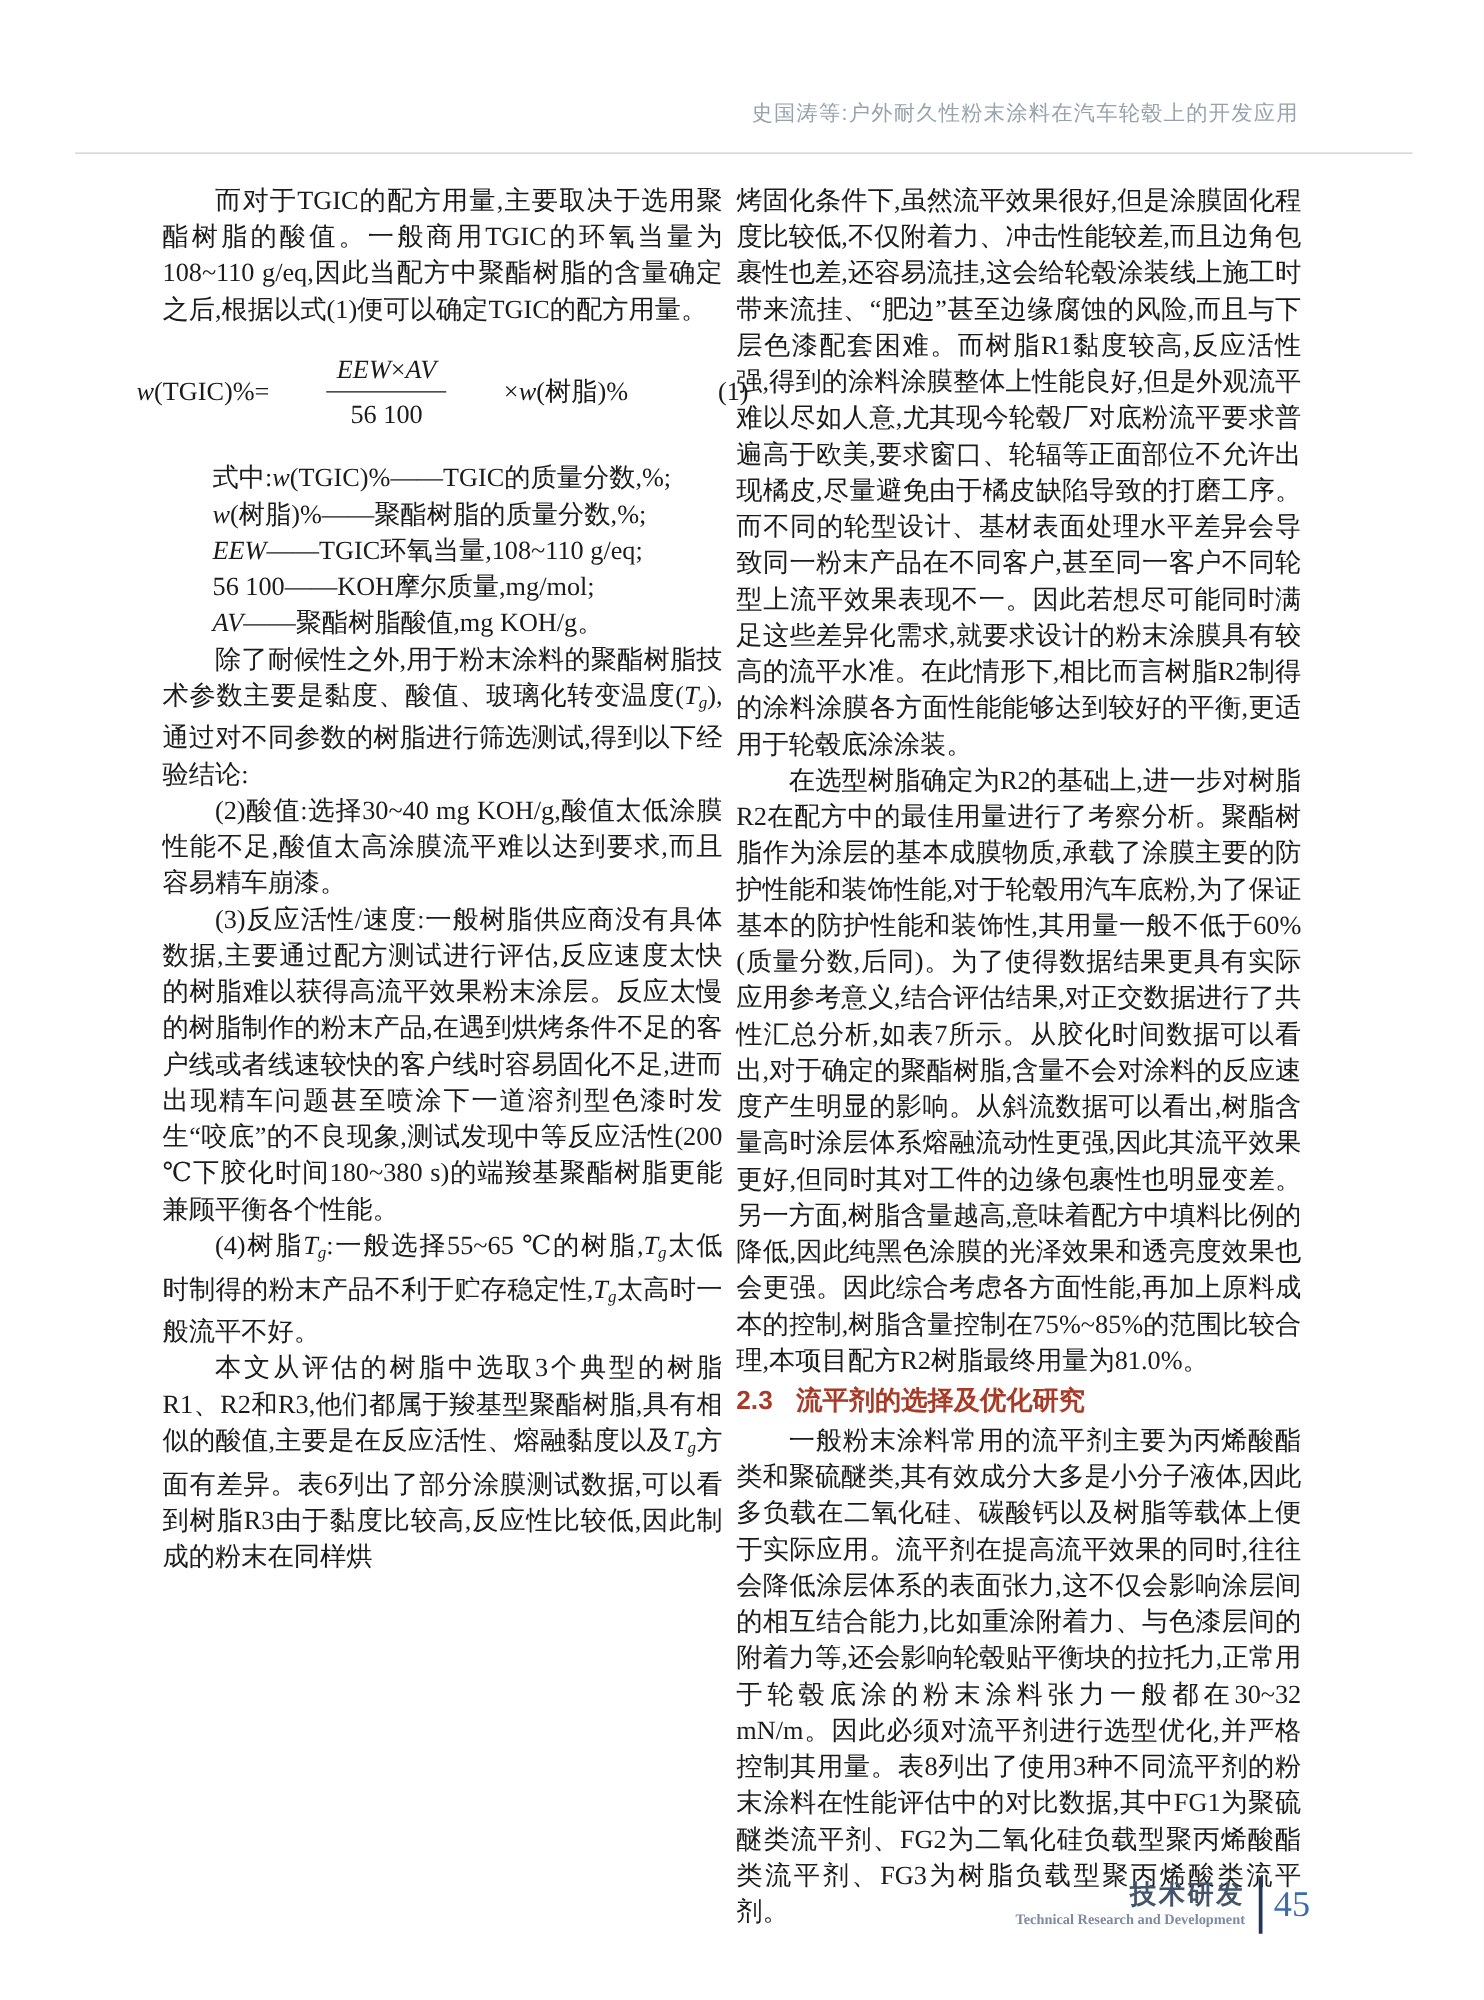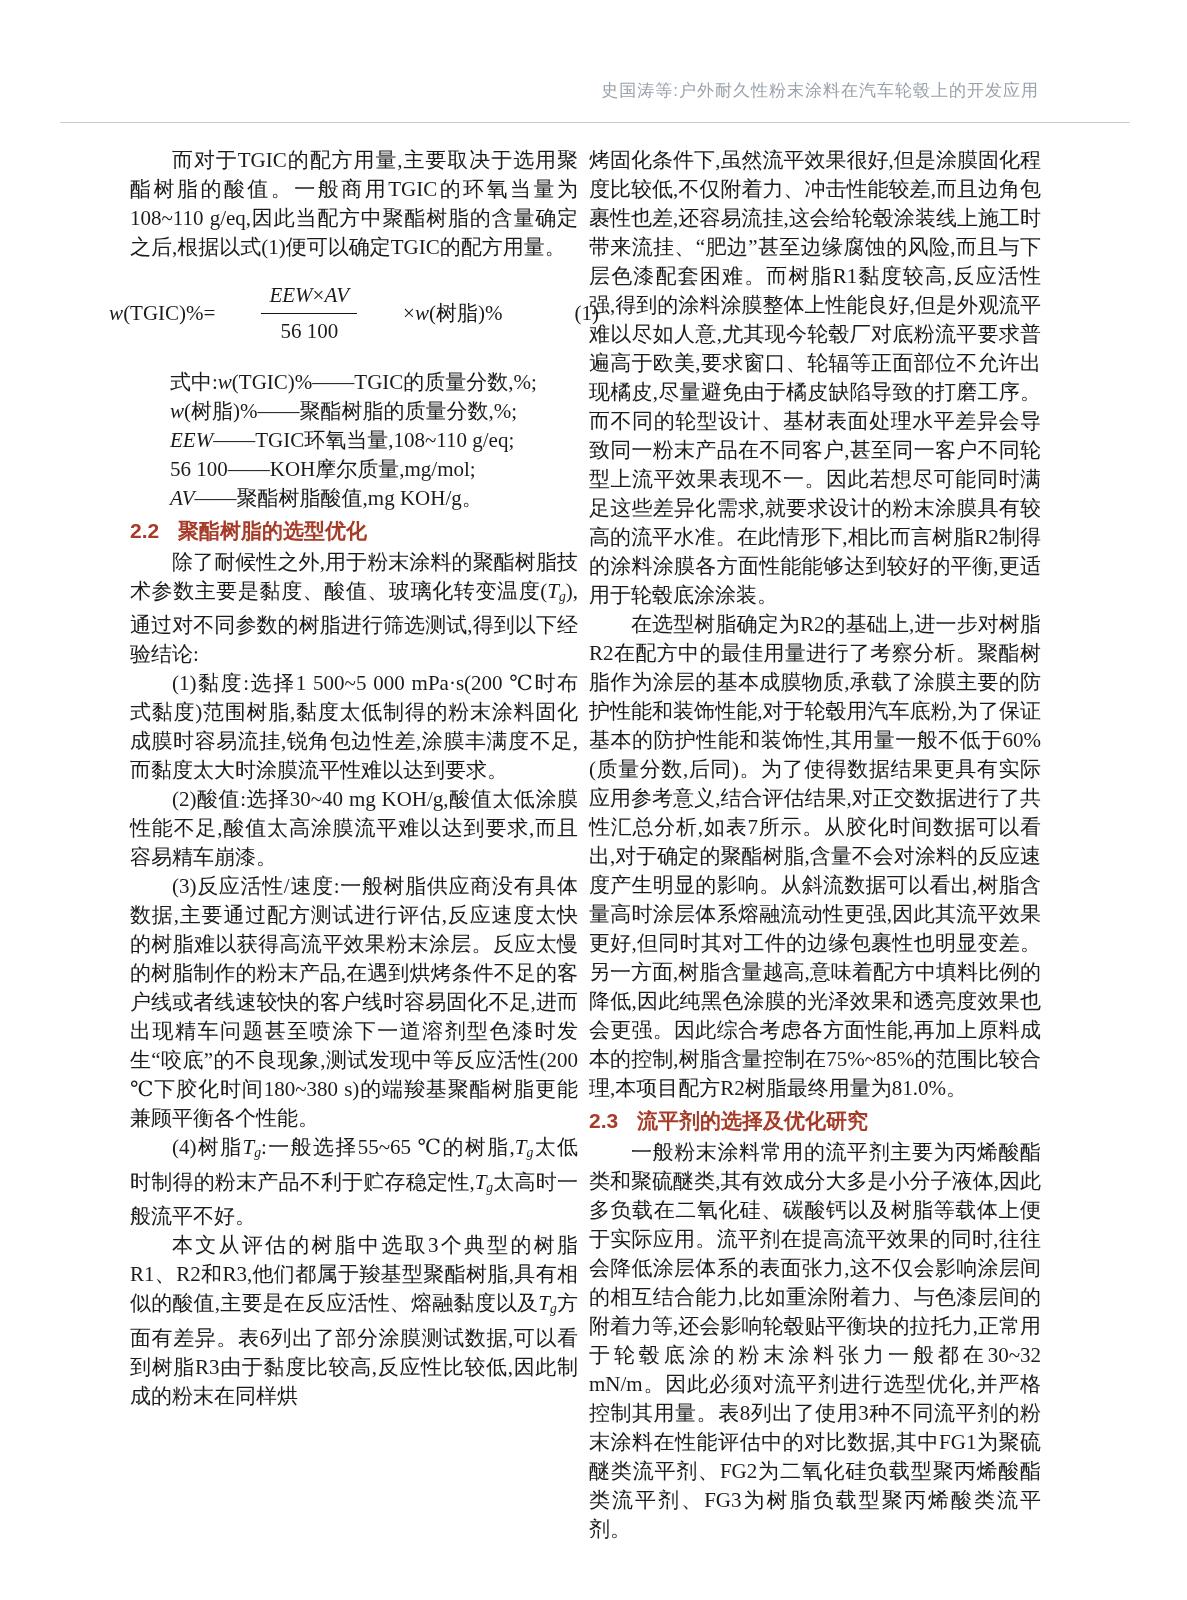--- a/index.html
+++ b/index.html
@@ -85,33 +85,39 @@
     </div>
 
     <div class="defs">
       <div class="def-line"><span>式中:</span><span class="seg-i">w</span><span>(TGIC)%——TGIC的质量分数,%;</span></div>
       <div class="def-line"><span class="seg-i">w</span><span>(树脂)%——聚酯树脂的质量分数,%;</span></div>
       <div class="def-line"><span class="seg-i">EEW</span><span>——TGIC环氧当量,108~110 g/eq;</span></div>
       <div class="def-line"><span>56 100——KOH摩尔质量,mg/mol;</span></div>
       <div class="def-line"><span class="seg-i">AV</span><span>——聚酯树脂酸值,mg KOH/g。</span></div>
     </div>
 
-    <h3 class="sec"><span class="sec-num">2.2</span><span>聚酯树脂的选型优化</span></h3>
 
     <p class="indent"><span>除了耐候性之外,用于粉末涂料的聚酯树脂技术参数主要是黏度、酸值、玻璃化转变温度(</span><span class="seg-i">T</span><span class="seg-isub">g</span><span>),通过对不同参数的树脂进行筛选测试,得到以下经验结论:</span></p>
-    <p class="indent">(1)黏度:选择1 500~5 000 mPa·s(200 ℃时布式黏度)范围树脂,黏度太低制得的粉末涂料固化成膜时容易流挂,锐角包边性差,涂膜丰满度不足,而黏度太大时涂膜流平性难以达到要求。</p>
     <p class="indent">(2)酸值:选择30~40 mg KOH/g,酸值太低涂膜性能不足,酸值太高涂膜流平难以达到要求,而且容易精车崩漆。</p>
     <p class="indent">(3)反应活性/速度:一般树脂供应商没有具体数据,主要通过配方测试进行评估,反应速度太快的树脂难以获得高流平效果粉末涂层。反应太慢的树脂制作的粉末产品,在遇到烘烤条件不足的客户线或者线速较快的客户线时容易固化不足,进而出现精车问题甚至喷涂下一道溶剂型色漆时发生“咬底”的不良现象,测试发现中等反应活性(200 ℃下胶化时间180~380 s)的端羧基聚酯树脂更能兼顾平衡各个性能。</p>
     <p class="indent"><span>(4)树脂</span><span class="seg-i">T</span><span class="seg-isub">g</span><span>:一般选择55~65 ℃的树脂,</span><span class="seg-i">T</span><span class="seg-isub">g</span><span>太低时制得的粉末产品不利于贮存稳定性,</span><span class="seg-i">T</span><span class="seg-isub">g</span><span>太高时一般流平不好。</span></p>
     <p class="indent"><span>本文从评估的树脂中选取3个典型的树脂R1、R2和R3,他们都属于羧基型聚酯树脂,具有相似的酸值,主要是在反应活性、熔融黏度以及</span><span class="seg-i">T</span><span class="seg-isub">g</span><span>方面有差异。表6列出了部分涂膜测试数据,可以看到树脂R3由于黏度比较高,反应性比较低,因此制成的粉末在同样烘</span></p>
   </div>
 
   <div class="col col-right">
     <p>烤固化条件下,虽然流平效果很好,但是涂膜固化程度比较低,不仅附着力、冲击性能较差,而且边角包裹性也差,还容易流挂,这会给轮毂涂装线上施工时带来流挂、“肥边”甚至边缘腐蚀的风险,而且与下层色漆配套困难。而树脂R1黏度较高,反应活性强,得到的涂料涂膜整体上性能良好,但是外观流平难以尽如人意,尤其现今轮毂厂对底粉流平要求普遍高于欧美,要求窗口、轮辐等正面部位不允许出现橘皮,尽量避免由于橘皮缺陷导致的打磨工序。而不同的轮型设计、基材表面处理水平差异会导致同一粉末产品在不同客户,甚至同一客户不同轮型上流平效果表现不一。因此若想尽可能同时满足这些差异化需求,就要求设计的粉末涂膜具有较高的流平水准。在此情形下,相比而言树脂R2制得的涂料涂膜各方面性能能够达到较好的平衡,更适用于轮毂底涂涂装。</p>
     <p class="indent">在选型树脂确定为R2的基础上,进一步对树脂R2在配方中的最佳用量进行了考察分析。聚酯树脂作为涂层的基本成膜物质,承载了涂膜主要的防护性能和装饰性能,对于轮毂用汽车底粉,为了保证基本的防护性能和装饰性,其用量一般不低于60%(质量分数,后同)。为了使得数据结果更具有实际应用参考意义,结合评估结果,对正交数据进行了共性汇总分析,如表7所示。从胶化时间数据可以看出,对于确定的聚酯树脂,含量不会对涂料的反应速度产生明显的影响。从斜流数据可以看出,树脂含量高时涂层体系熔融流动性更强,因此其流平效果更好,但同时其对工件的边缘包裹性也明显变差。另一方面,树脂含量越高,意味着配方中填料比例的降低,因此纯黑色涂膜的光泽效果和透亮度效果也会更强。因此综合考虑各方面性能,再加上原料成本的控制,树脂含量控制在75%~85%的范围比较合理,本项目配方R2树脂最终用量为81.0%。</p>
 
     <h3 class="sec"><span class="sec-num">2.3</span><span>流平剂的选择及优化研究</span></h3>
 
     <p class="indent">一般粉末涂料常用的流平剂主要为丙烯酸酯类和聚硫醚类,其有效成分大多是小分子液体,因此多负载在二氧化硅、碳酸钙以及树脂等载体上便于实际应用。流平剂在提高流平效果的同时,往往会降低涂层体系的表面张力,这不仅会影响涂层间的相互结合能力,比如重涂附着力、与色漆层间的附着力等,还会影响轮毂贴平衡块的拉托力,正常用于轮毂底涂的粉末涂料张力一般都在30~32 mN/m。因此必须对流平剂进行选型优化,并严格控制其用量。表8列出了使用3种不同流平剂的粉末涂料在性能评估中的对比数据,其中FG1为聚硫醚类流平剂、FG2为二氧化硅负载型聚丙烯酸酯类流平剂、FG3为树脂负载型聚丙烯酸类流平剂。</p>
   </div>
 
+  <div class="footer">
+    <div class="footer-text">
+      <div class="footer-cn">技术研发</div>
+      <div class="footer-en">Technical Research and Development</div>
+    </div>
+    <div class="footer-bar"></div>
+    <div class="footer-page">45</div>
+  </div>
 
 </div>
 
 </body></html>

